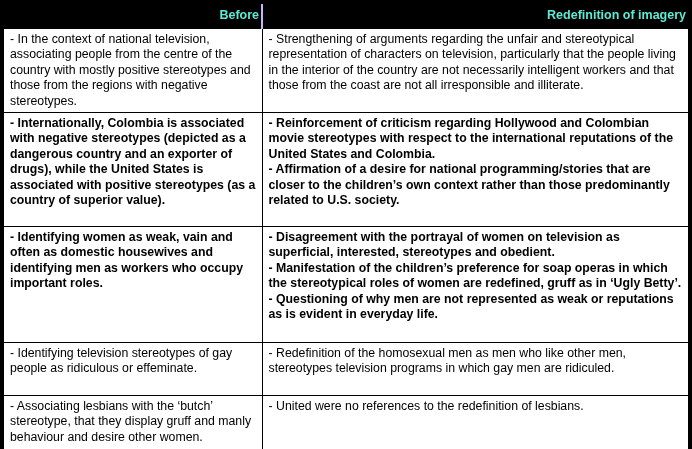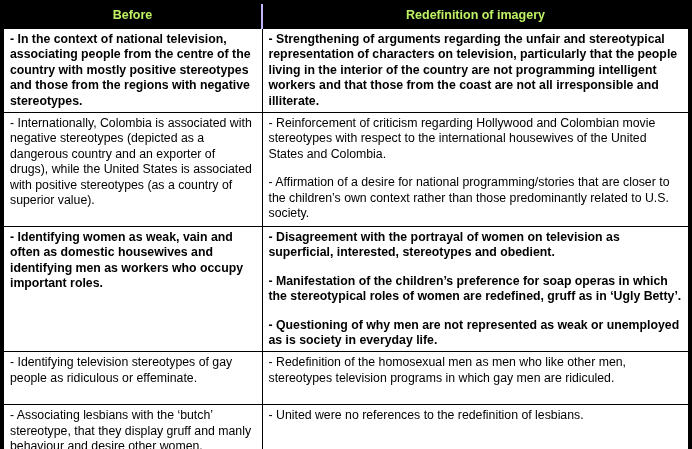--- a/index.html
+++ b/index.html
@@ -29,24 +29,24 @@
     background: #ffffff;
   }
   col.col-before { width: 258px; }
   col.col-after  { width: 426px; }
 
   thead tr.header-row {
     background: #000000;
   }
   thead th {
     background: #000000;
-    color: #bef264;
+    color: #5eead4;
     font-size: 12.5px;
     font-weight: bold;
-    text-align: center;
+    text-align: right;
     padding: 2px 2px 3px 2px;
     height: 18px;
     line-height: 14px;
     border: none;
     vertical-align: middle;
   }
   thead th.th-after {
     border-left: 2px solid #c4b5fd;
   }
 
@@ -55,34 +55,33 @@
     border-right: 1.5px solid #000000;
     vertical-align: top;
     padding: 3px 5px 3px 6px;
     font-size: 12.3px;
     line-height: 15.4px;
     color: #000000;
     background: #ffffff;
   }
   tbody tr:first-child td {
     border-top: 2px solid #000000;
-    font-weight: bold;
   }
   tbody td:last-child {
     border-right: none;
   }
   tbody td p {
     margin: 0;
     padding: 0;
   }
   tbody td p + p {
-    margin-top: 13px;
+    margin-top: 0;
   }
   .r1 { height: 78px; }
-  .r2 { height: 114px; }
+  .r2 { height: 114px; font-weight: bold; }
   .r3 { height: 116px; font-weight: bold; }
   .r4 { height: 53px; }
   .r5 { height: 62px; }
 </style>
 </head>
 <body>
 
 <div class="table-wrap">
   <table class="comparison">
     <colgroup>
@@ -94,40 +93,40 @@
         <th class="th-before">Before</th>
         <th class="th-after">Redefinition of imagery</th>
       </tr>
     </thead>
     <tbody>
       <tr class="r1">
         <td class="cell-before">
           <p>- In the context of national television, associating people from the centre of the country with mostly positive stereotypes and those from the regions with negative stereotypes.</p>
         </td>
         <td class="cell-after">
-          <p>- Strengthening of arguments regarding the unfair and stereotypical representation of characters on television, particularly that the people living in the interior of the country are not programming intelligent workers and that those from the coast are not all irresponsible and illiterate.</p>
+          <p>- Strengthening of arguments regarding the unfair and stereotypical representation of characters on television, particularly that the people living in the interior of the country are not necessarily intelligent workers and that those from the coast are not all irresponsible and illiterate.</p>
         </td>
       </tr>
       <tr class="r2">
         <td class="cell-before">
           <p>- Internationally, Colombia is associated with negative stereotypes (depicted as a dangerous country and an exporter of drugs), while the United States is associated with positive stereotypes (as a country of superior value).</p>
         </td>
         <td class="cell-after">
-          <p>- Reinforcement of criticism regarding Hollywood and Colombian movie stereotypes with respect to the international housewives of the United States and Colombia.</p>
+          <p>- Reinforcement of criticism regarding Hollywood and Colombian movie stereotypes with respect to the international reputations of the United States and Colombia.</p>
           <p>- Affirmation of a desire for national programming/stories that are closer to the children’s own context rather than those predominantly related to U.S. society.</p>
         </td>
       </tr>
       <tr class="r3">
         <td class="cell-before">
           <p>- Identifying women as weak, vain and often as domestic housewives and identifying men as workers who occupy important roles.</p>
         </td>
         <td class="cell-after">
           <p>- Disagreement with the portrayal of women on television as superficial, interested, stereotypes and obedient.</p>
           <p>- Manifestation of the children’s preference for soap operas in which the stereotypical roles of women are redefined, gruff as in ‘Ugly Betty’.</p>
-          <p>- Questioning of why men are not represented as weak or unemployed as is society in everyday life.</p>
+          <p>- Questioning of why men are not represented as weak or reputations as is evident in everyday life.</p>
         </td>
       </tr>
       <tr class="r4">
         <td class="cell-before">
           <p>- Identifying television stereotypes of gay people as ridiculous or effeminate.</p>
         </td>
         <td class="cell-after">
           <p>- Redefinition of the homosexual men as men who like other men, stereotypes television programs in which gay men are ridiculed.</p>
         </td>
       </tr>

